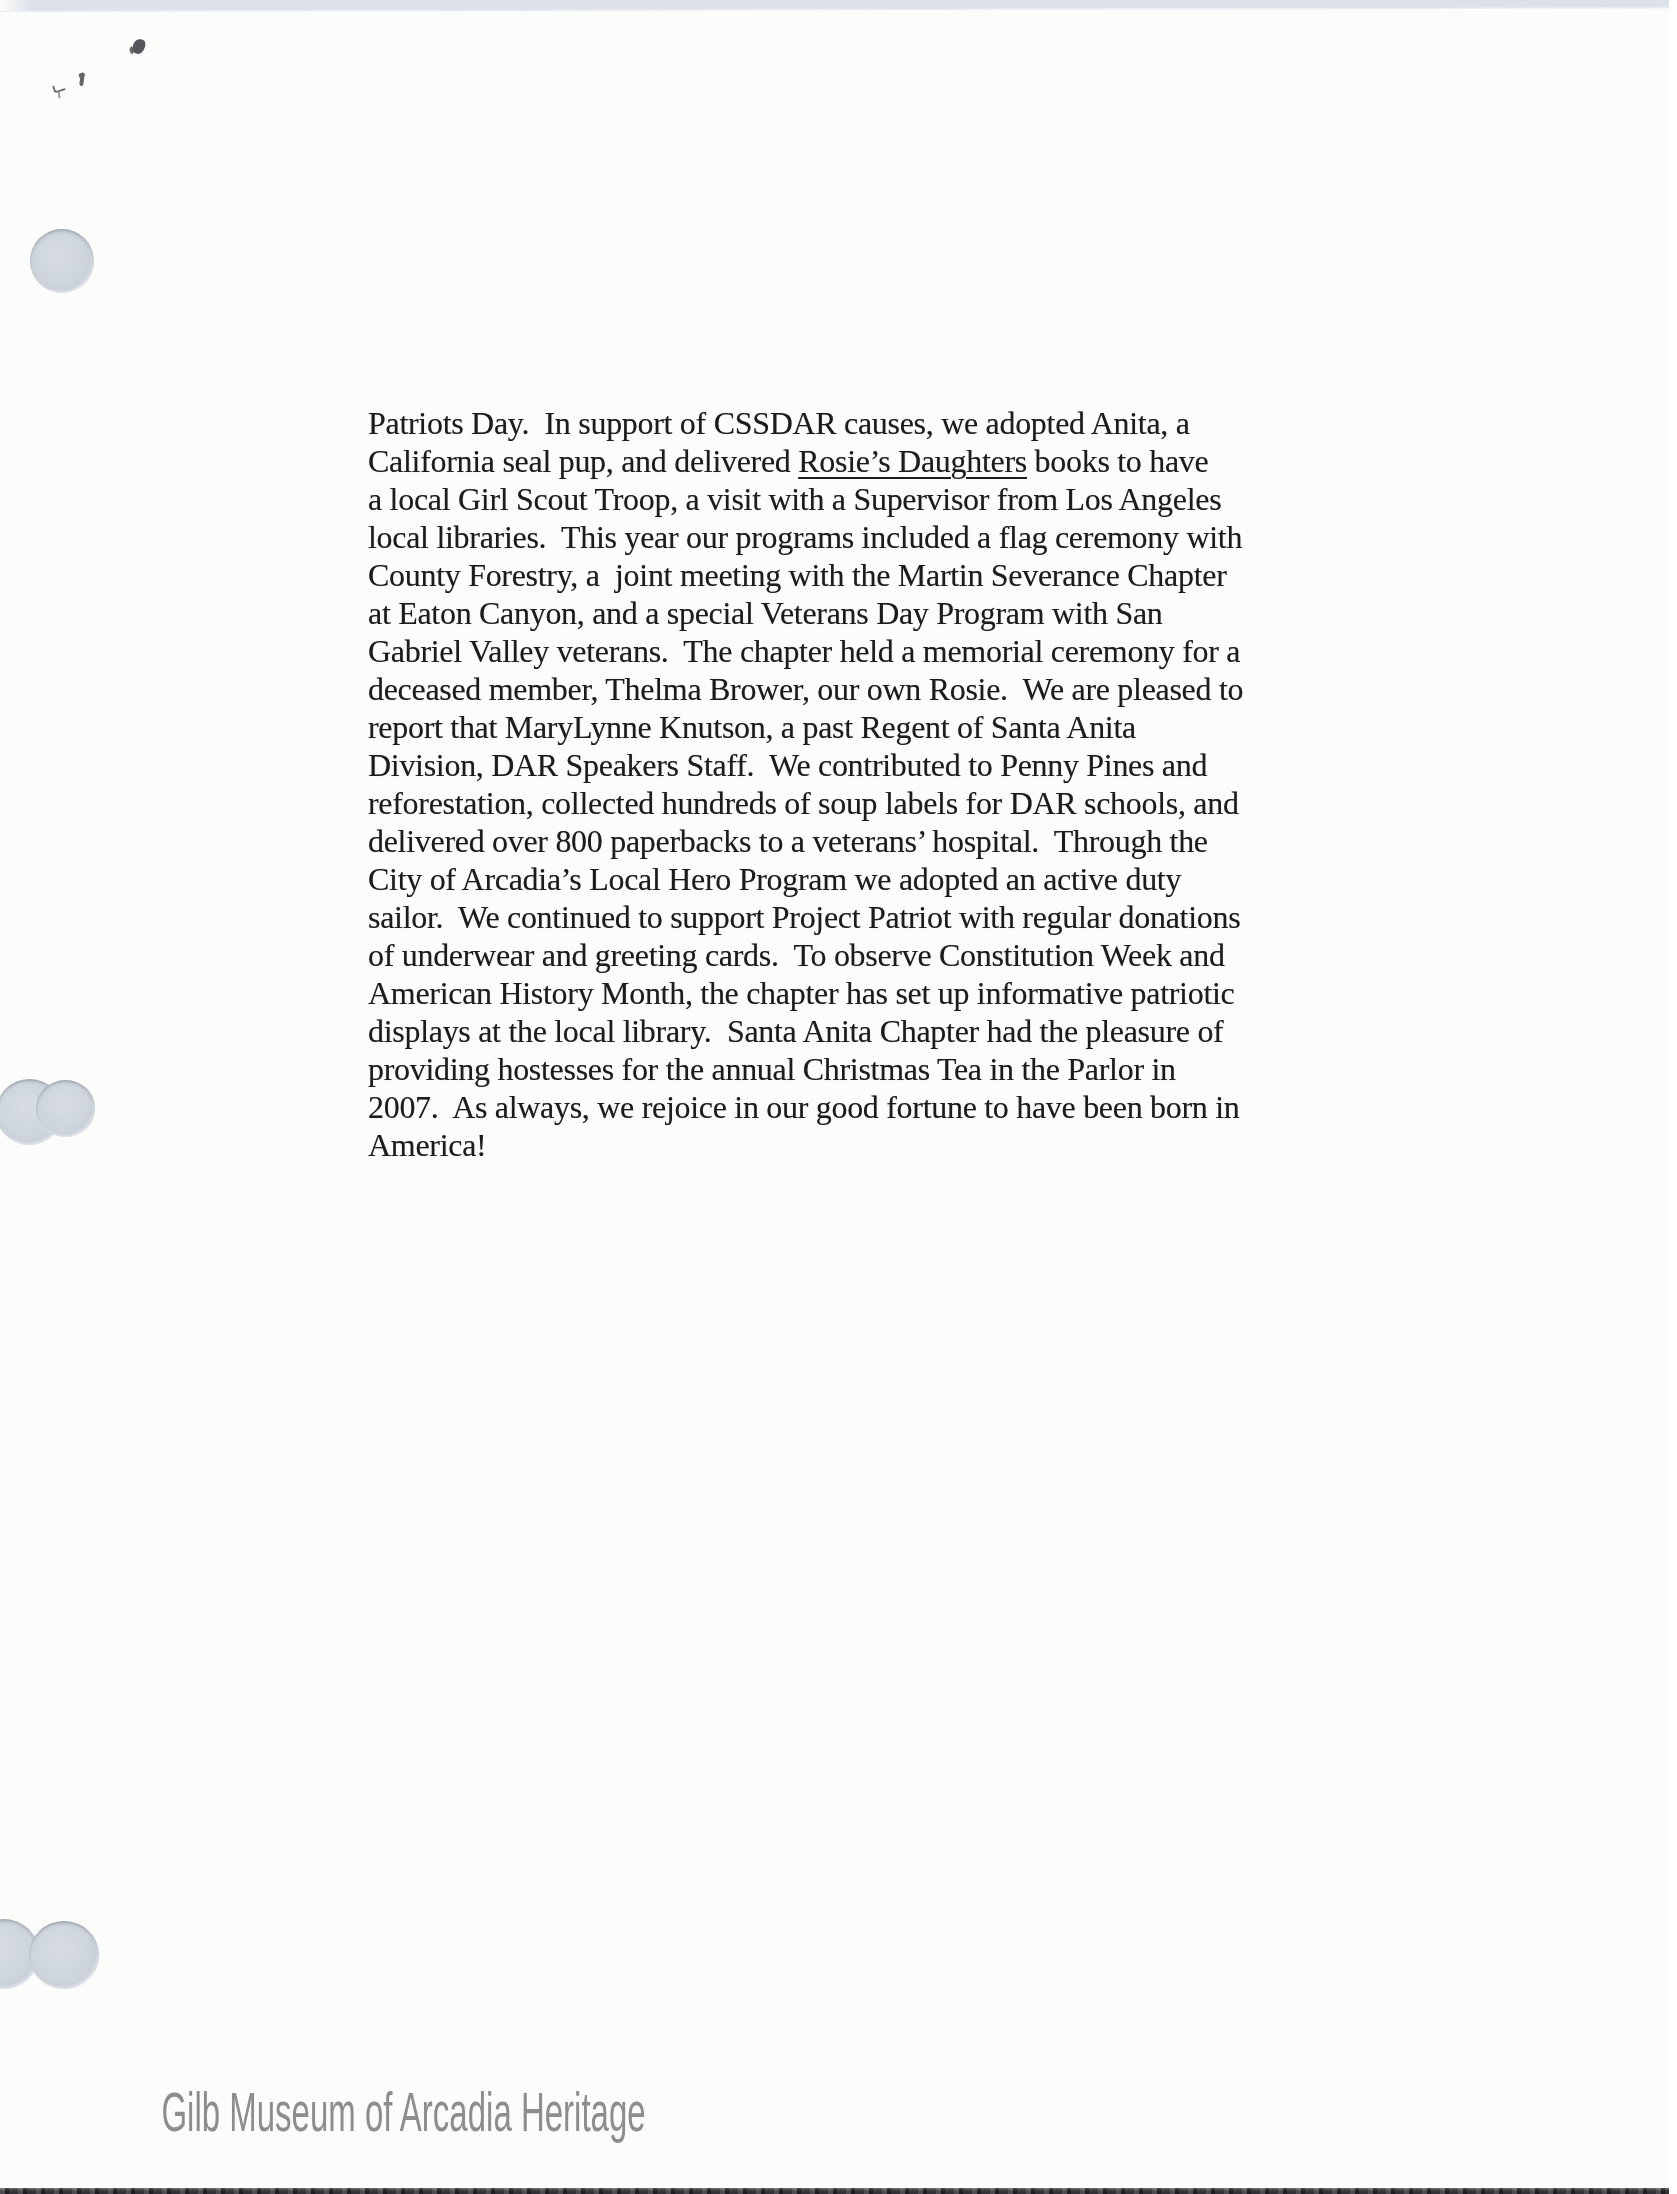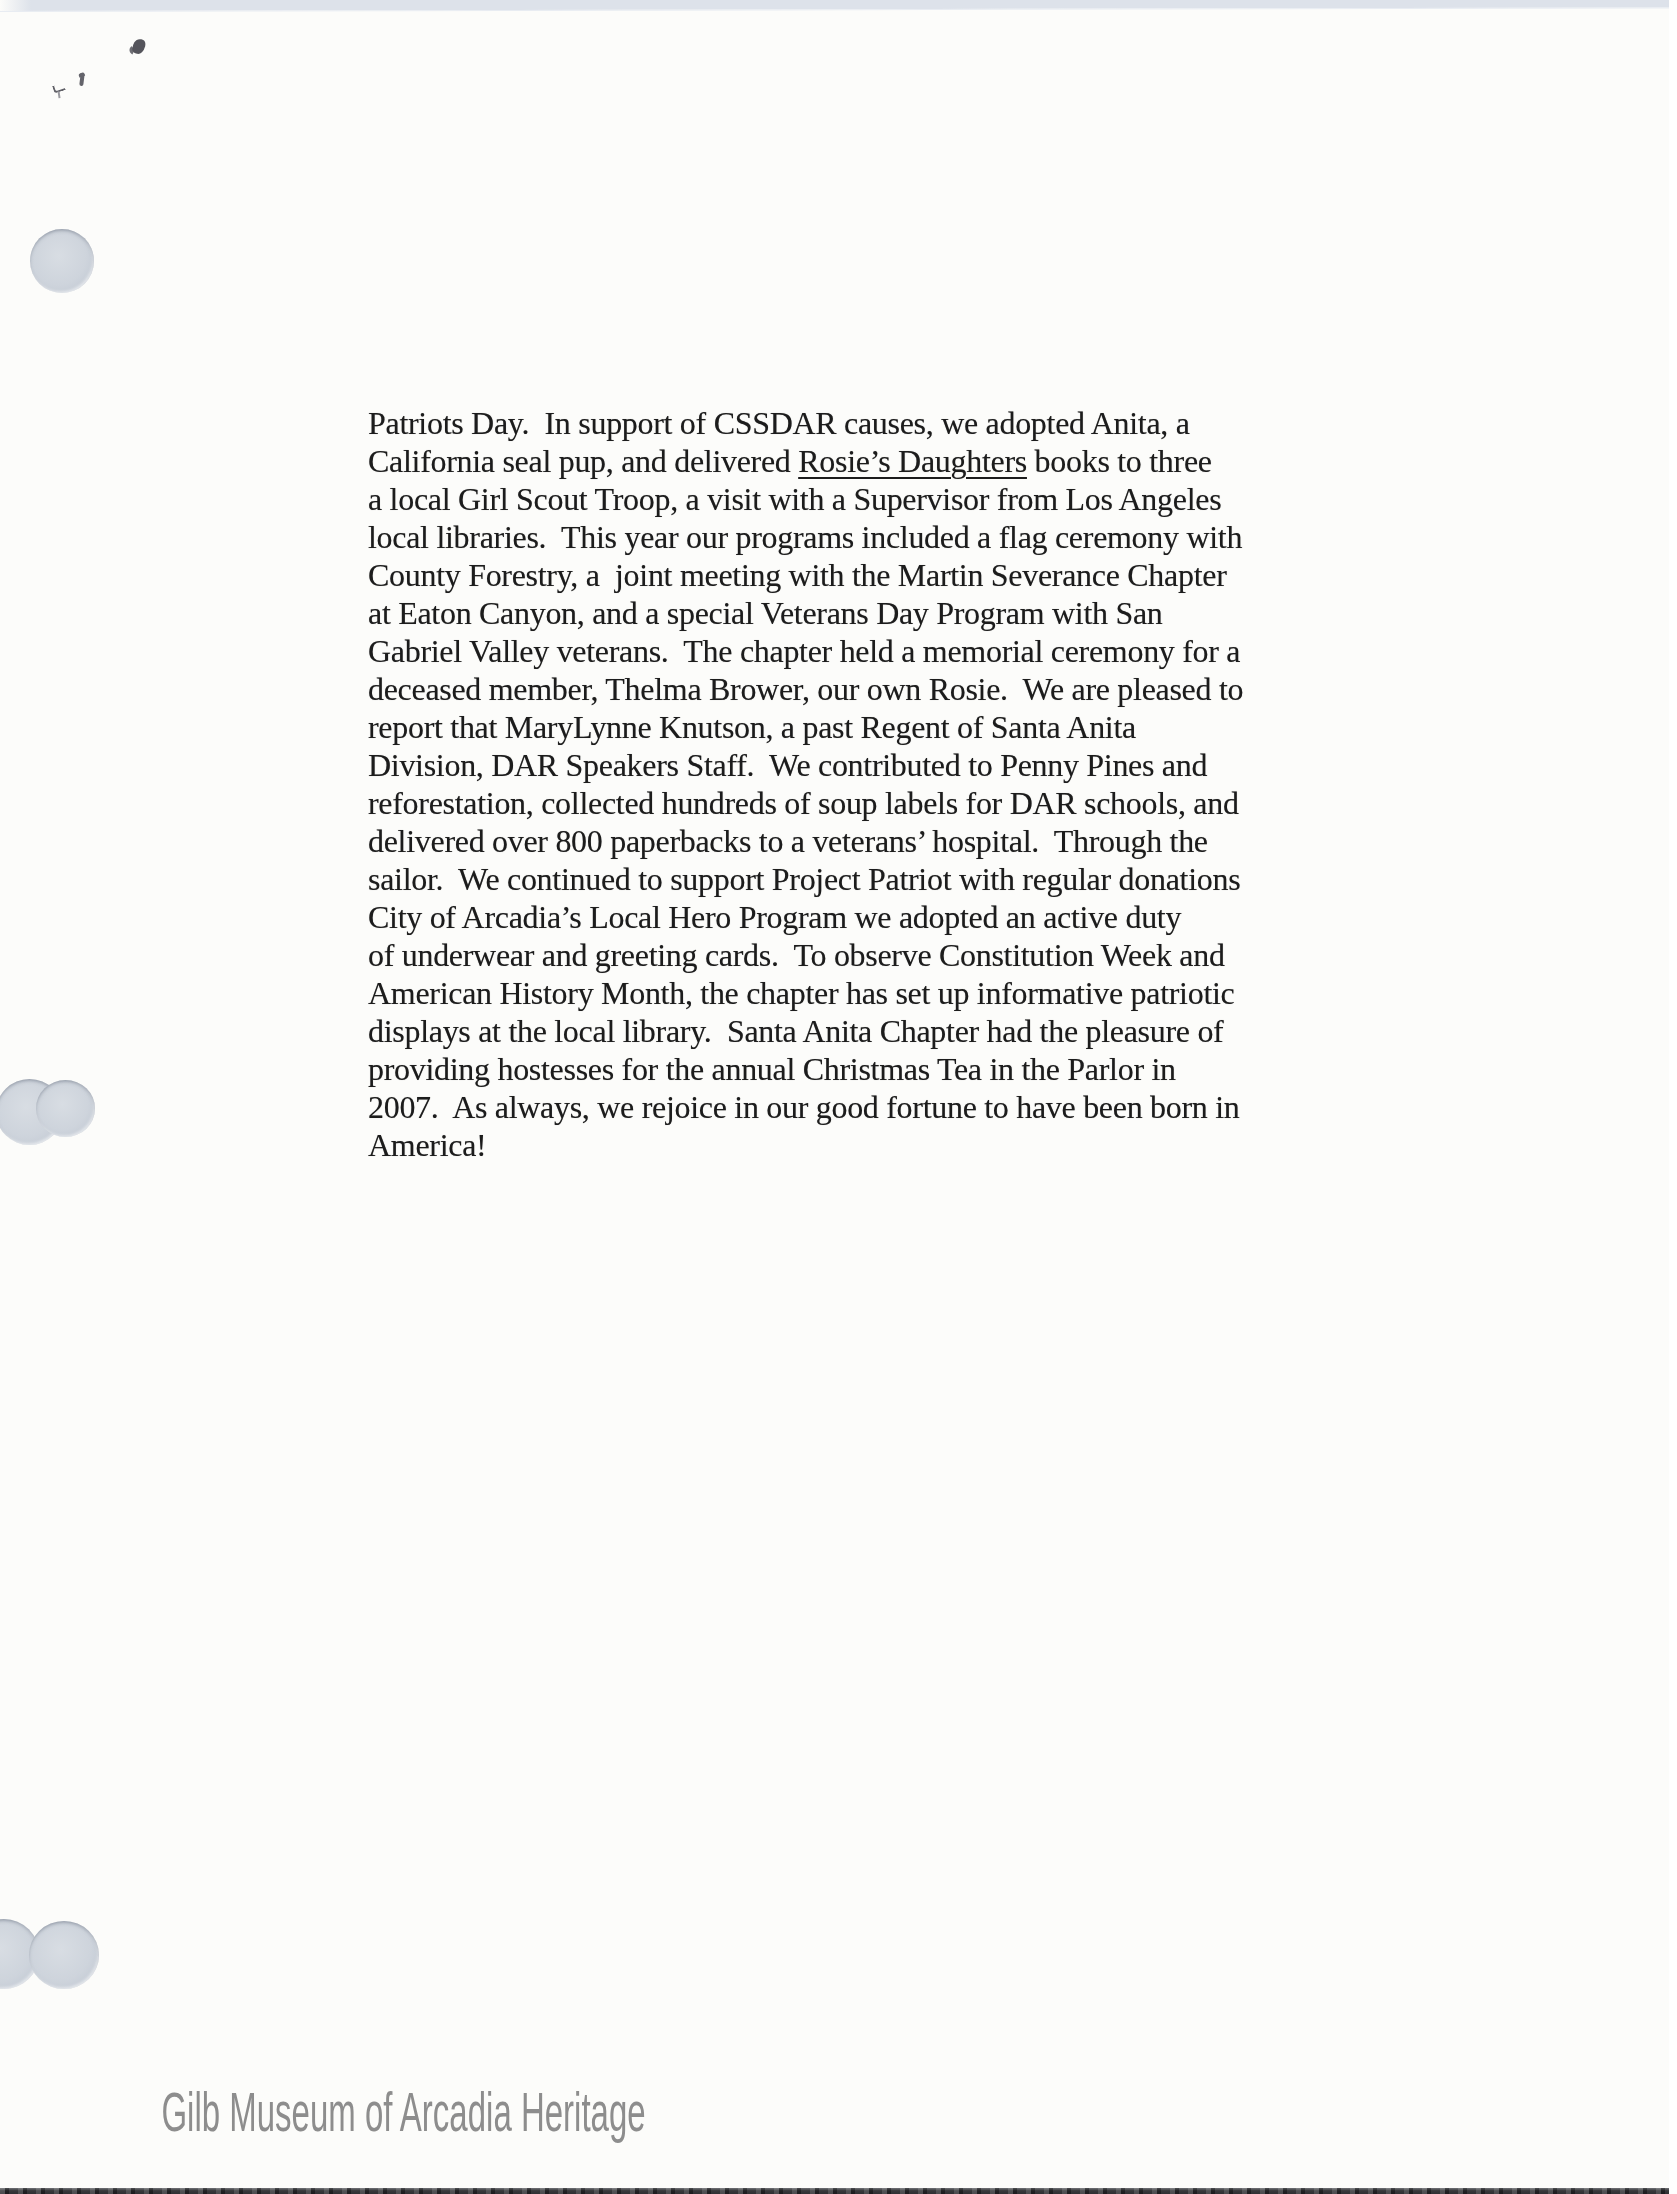--- a/index.html
+++ b/index.html
@@ -113,33 +113,33 @@
 
   <div class="hole hole-1"></div>
   <div class="hole hole-2a"></div>
   <div class="hole hole-2b"></div>
   <div class="hole hole-3a"></div>
   <div class="hole hole-3b"></div>
 
   <div class="doc-body">
     <div id="body-lines">
         <div class="line"><span>Patriots Day.  In support of CSSDAR causes, we adopted Anita, a</span></div>
-        <div class="line"><span>California seal pup, and delivered </span><span class="u">Rosie’s Daughters</span><span> books to three</span></div>
+        <div class="line"><span>California seal pup, and delivered </span><span class="u">Rosie’s Daughters</span><span> books to have</span></div>
         <div class="line"><span>a local Girl Scout Troop, a visit with a Supervisor from Los Angeles</span></div>
         <div class="line"><span>local libraries.  This year our programs included a flag ceremony with</span></div>
         <div class="line"><span>County Forestry, a  joint meeting with the Martin Severance Chapter</span></div>
         <div class="line"><span>at Eaton Canyon, and a special Veterans Day Program with San</span></div>
         <div class="line"><span>Gabriel Valley veterans.  The chapter held a memorial ceremony for a</span></div>
         <div class="line"><span>deceased member, Thelma Brower, our own Rosie.  We are pleased to</span></div>
         <div class="line"><span>report that MaryLynne Knutson, a past Regent of Santa Anita</span></div>
         <div class="line"><span>Division, DAR Speakers Staff.  We contributed to Penny Pines and</span></div>
         <div class="line"><span>reforestation, collected hundreds of soup labels for DAR schools, and</span></div>
         <div class="line"><span>delivered over 800 paperbacks to a veterans’ hospital.  Through the</span></div>
+        <div class="line"><span>City of Arcadia’s Local Hero Program we adopted an active duty</span></div>
         <div class="line"><span>sailor.  We continued to support Project Patriot with regular donations</span></div>
-        <div class="line"><span>City of Arcadia’s Local Hero Program we adopted an active duty</span></div>
         <div class="line"><span>of underwear and greeting cards.  To observe Constitution Week and</span></div>
         <div class="line"><span>American History Month, the chapter has set up informative patriotic</span></div>
         <div class="line"><span>displays at the local library.  Santa Anita Chapter had the pleasure of</span></div>
         <div class="line"><span>providing hostesses for the annual Christmas Tea in the Parlor in</span></div>
         <div class="line"><span>2007.  As always, we rejoice in our good fortune to have been born in</span></div>
         <div class="line"><span>America!</span></div>
       </div>
   </div>
 
   <div class="watermark">

